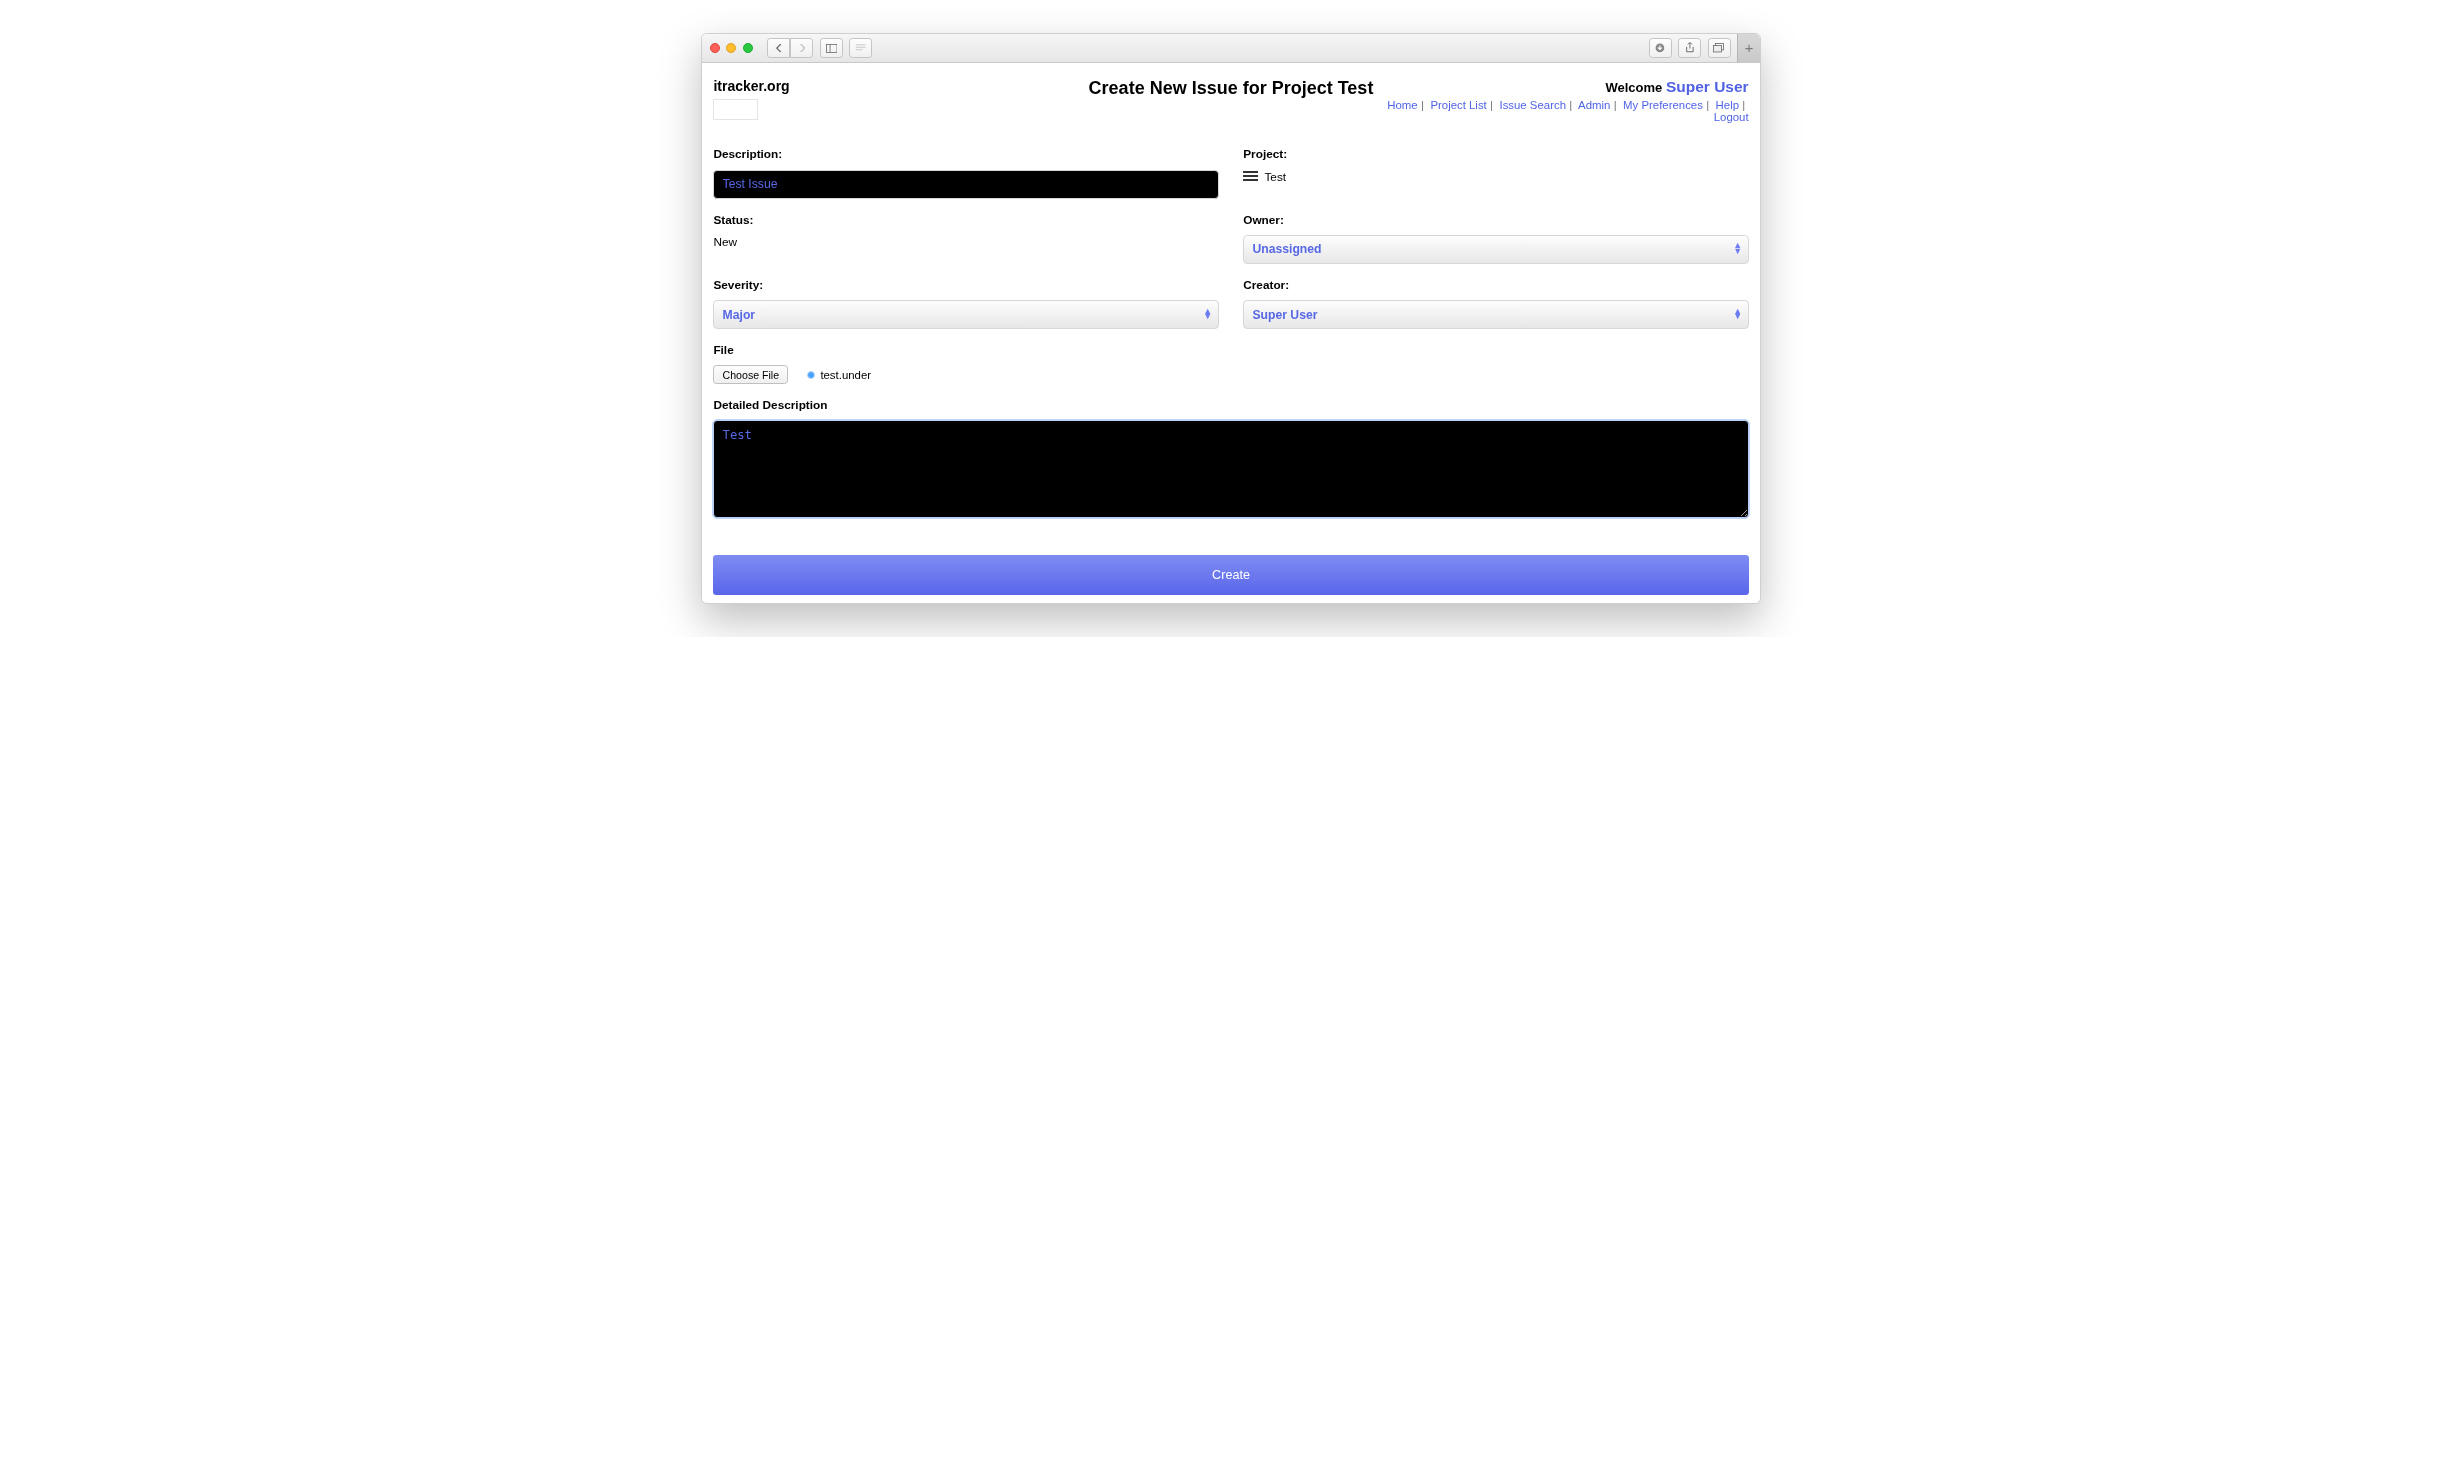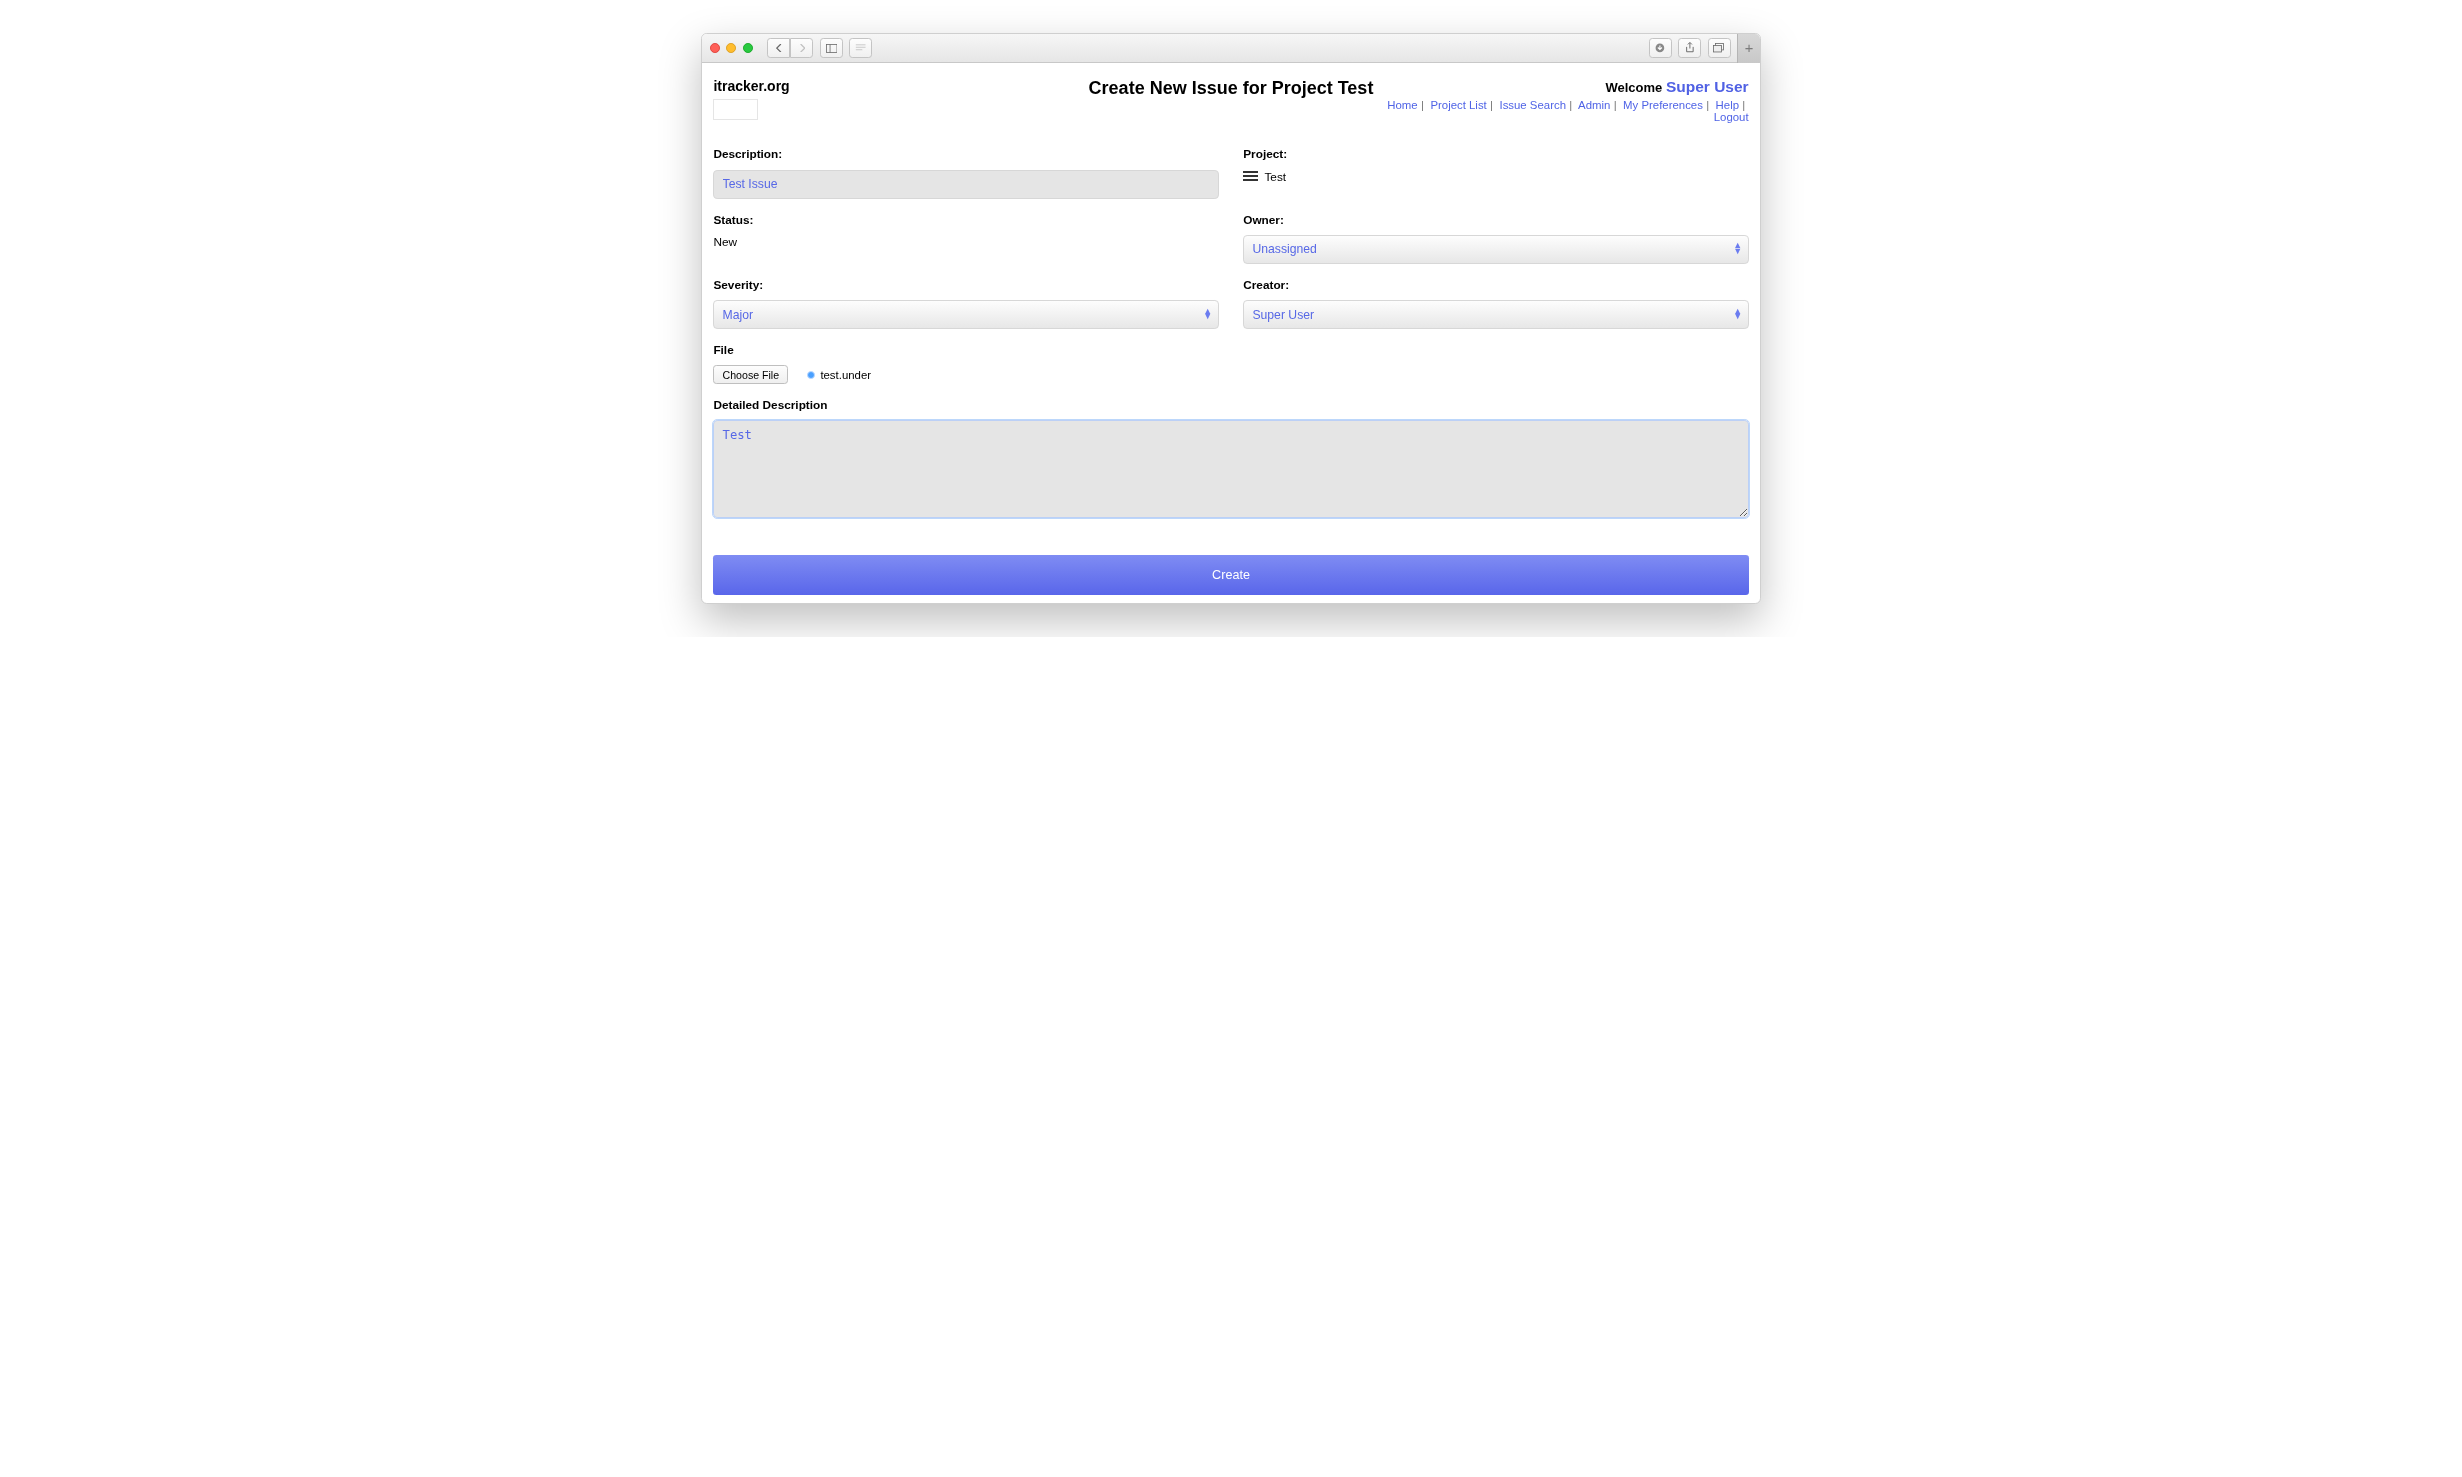--- a/index.html
+++ b/index.html
@@ -77,30 +77,31 @@
     row-gap:0;
   }
   .field { margin-bottom:14px; }
   .field-label { font-weight:bold; font-size:11.8px; margin-bottom:8.2px; display:block; }
   .text-input, .select, .textarea {
     width:100%;
     border:0.8px solid #d7d7d7;
     border-radius:4.1px;
     font-size:12.2px;
     padding:6.5px 8.2px;
-    background:#e5e5e5;
+    background:#000000;
   }
   .text-input { color:#5768e6; }
   .static-text { font-size:11.8px; }
   .select {
     appearance:none; -webkit-appearance:none;
     background:linear-gradient(#fdfdfd,#e7e7e7);
     color:#5768e6;
     position:relative;
     padding-right:6px;
+    font-weight:bold;
   }
   .select-wrap{position:relative;}
   .select-arrows{
     position:absolute;right:6.5px;top:50%;transform:translateY(-50%);
     font-size:9px;color:#6b7cf0;line-height:5.7px;pointer-events:none;
   }
   .project-line{display:flex;align-items:center;gap:6.5px;font-size:11.8px;}
   .project-icon{
     width:14.7px;height:11.4px;display:inline-block;
   }

